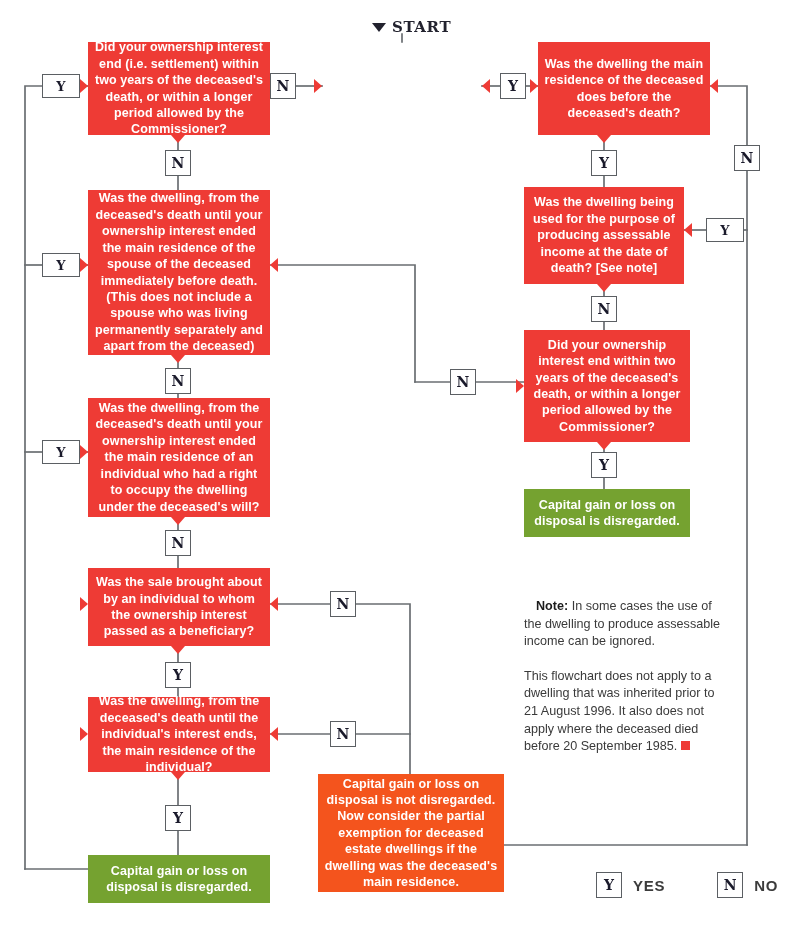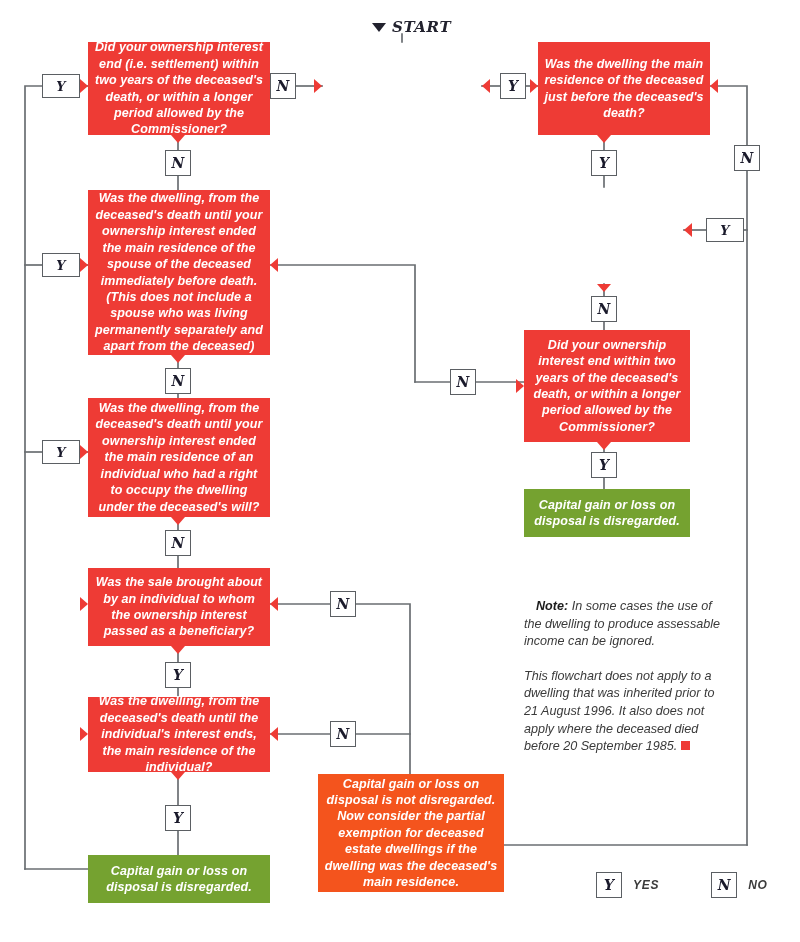--- a/index.html
+++ b/index.html
@@ -1,21 +1,21 @@
 <!DOCTYPE html>
 <html><head>
 <meta charset="utf-8">
 <style>
   html,body{margin:0;padding:0;background:#ffffff;}
   body{
     width:800px;height:942px;position:relative;overflow:hidden;
     font-family:"Liberation Sans", sans-serif;
     color:#3c3c3c;
   }
-  #canvas{position:absolute;left:0;top:0;width:800px;height:942px;font-style:italic;}
+  #canvas{position:absolute;left:0;top:0;width:800px;height:942px;}
   #lines{position:absolute;left:0;top:0;width:800px;height:942px;z-index:1;}
 
   
   .box{
     position:absolute;z-index:3;
     box-sizing:border-box;
     display:flex;align-items:center;justify-content:center;
     text-align:center;
     color:#ffffff;
     font-size:12.5px;line-height:16.4px;
@@ -68,21 +68,21 @@
   }
   #note p{margin:0 0 17px 0;}
   #note b{color:#1c1c1c;font-weight:700;padding-left:12px;}
   .sq{display:inline-block;width:9px;height:9px;background:#ee3b35;
       vertical-align:baseline;margin-left:4px;}
 
   
   #legend{position:absolute;z-index:5;left:596px;top:872px;
           display:flex;align-items:center;gap:14px;}
   #legend .item{display:flex;align-items:center;gap:11px;}
-  #legend .lbl{font-size:12px;font-weight:700;letter-spacing:.7px;color:#3c3c3c;}
+  #legend .lbl{font-size:15px;font-weight:700;letter-spacing:.7px;color:#3c3c3c;}
   #legend .badge{position:relative;left:auto;top:auto;}
 </style>
 </head>
 <body>
 
 <div id="canvas">
 
   <svg id="lines" viewBox="0 0 800 942" xmlns="http://www.w3.org/2000/svg">
     <g fill="none" stroke="#6a6e72" stroke-width="1.7" stroke-linecap="square">
 
@@ -158,21 +158,21 @@
   <div class="notch right" style="left:482px;top:79px;"></div>
 
   <div class="box red" style="left:88px;top:42px;width:182px;height:93px;">
     <span>Did your ownership interest end (i.e. settlement) within two years of the deceased's death, or within a longer period allowed by the Commissioner?</span>
   </div>
   <div class="notch left" style="left:80px;top:79px;"></div>
   <div class="notch right" style="left:270px;top:79px;"></div>
   <div class="notch down" style="left:171px;top:135px;"></div>
 
   <div class="box red" style="left:538px;top:42px;width:172px;height:93px;">
-    <span>Was the dwelling the main residence of the deceased just before the deceased's death?</span>
+    <span>Was the dwelling the main residence of the deceased does before the deceased's death?</span>
   </div>
   <div class="notch left" style="left:530px;top:79px;"></div>
   <div class="notch right" style="left:710px;top:79px;"></div>
   <div class="notch down" style="left:597px;top:135px;"></div>
 
   <div class="box red" style="left:88px;top:190px;width:182px;height:165px;">
     <span>Was the dwelling, from the deceased's death until your ownership interest ended the main residence of the spouse of the deceased immediately before death. (This does not include a spouse who was living permanently separately and apart from the deceased)</span>
   </div>
   <div class="notch left" style="left:80px;top:258px;"></div>
   <div class="notch right" style="left:270px;top:258px;"></div>
@@ -191,20 +191,23 @@
   <div class="notch right" style="left:270px;top:597px;"></div>
   <div class="notch down" style="left:171px;top:646px;"></div>
 
   <div class="box red" style="left:88px;top:697px;width:182px;height:75px;">
     <span>Was the dwelling, from the deceased's death until the individual's interest ends, the main residence of the individual?</span>
   </div>
   <div class="notch left" style="left:80px;top:727px;"></div>
   <div class="notch right" style="left:270px;top:727px;"></div>
   <div class="notch down" style="left:171px;top:772px;"></div>
 
+  <div class="box red" style="left:524px;top:187px;width:160px;height:97px;">
+    <span>Was the dwelling being used for the purpose of producing assessable income at the date of death? [See note]</span>
+  </div>
   <div class="notch right" style="left:684px;top:223px;"></div>
   <div class="notch down" style="left:597px;top:284px;"></div>
 
   <div class="box red" style="left:524px;top:330px;width:166px;height:112px;">
     <span>Did your ownership interest end within two years of the deceased's death, or within a longer period allowed by the Commissioner?</span>
   </div>
   <div class="notch left" style="left:516px;top:379px;"></div>
   <div class="notch down" style="left:597px;top:442px;"></div>
 
   <div class="box green" style="left:524px;top:489px;width:166px;height:48px;">

